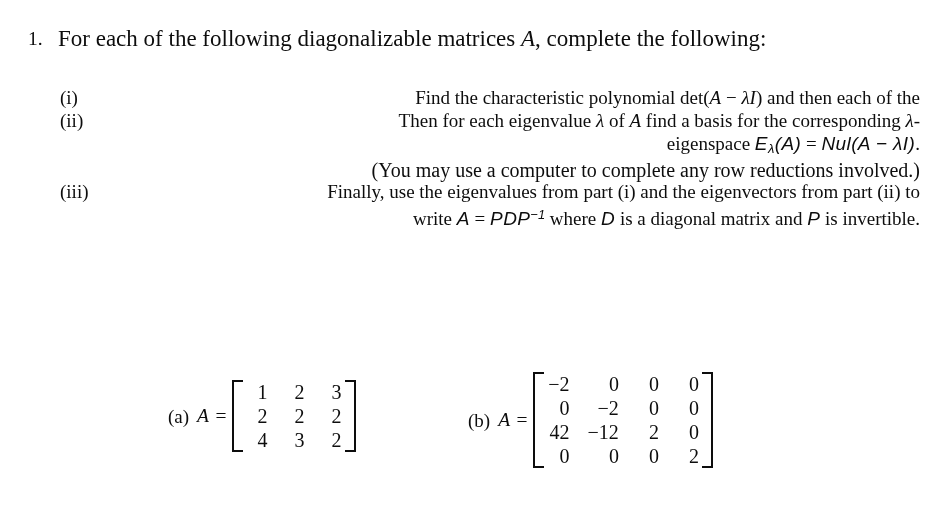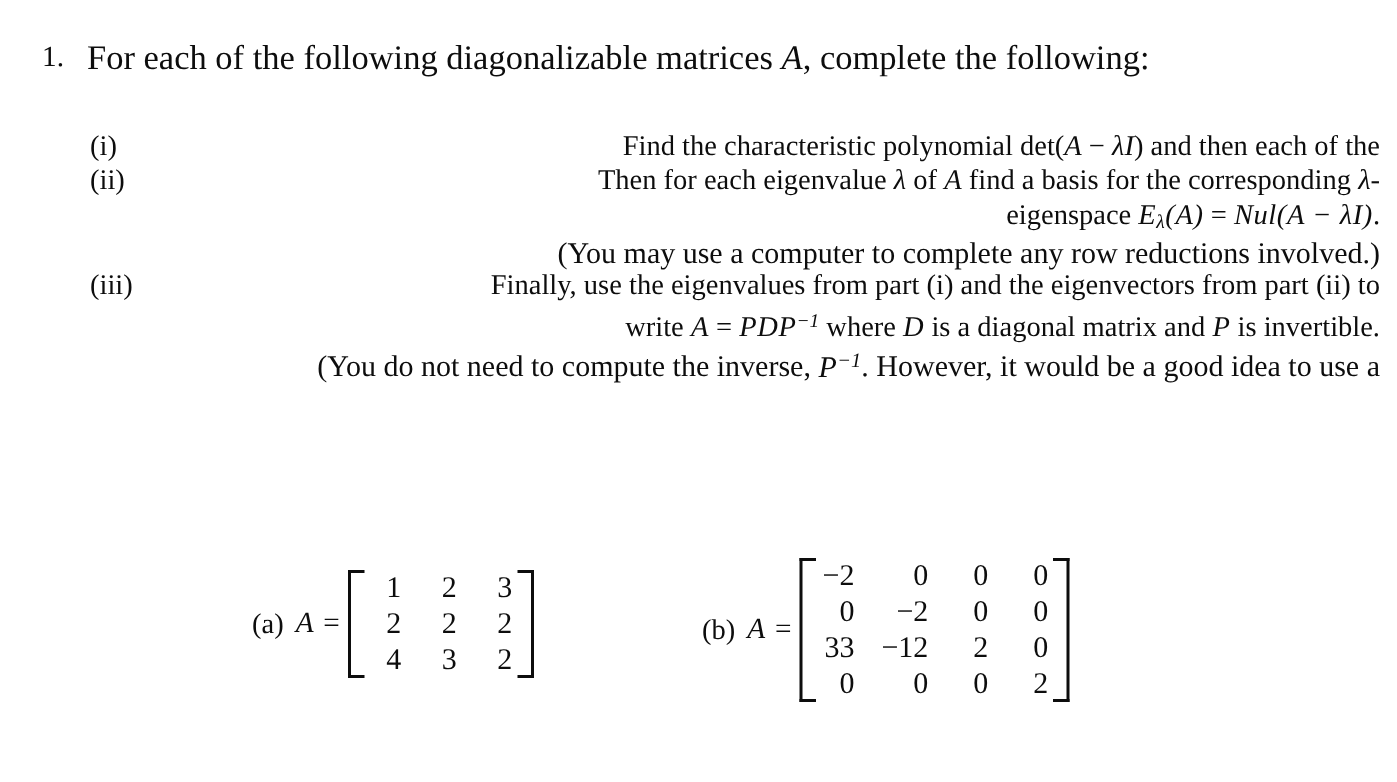--- a/index.html
+++ b/index.html
@@ -73,21 +73,21 @@
     font-size: 20px;
     line-height: 20px;
     white-space: nowrap;
   }
 
   
   .mi {
     font-style: italic;
   }
   .mathit {
-    font-family: Liberation Serif, serif;
+    font-family: Liberation Sans, sans-serif;
     font-style: italic;
     letter-spacing: 0.4px;
   }
   sup.exp {
     font-size: 0.68em;
     vertical-align: 0.48em;
     font-style: italic;
     letter-spacing: 0;
   }
   sub.sb {
@@ -182,21 +182,20 @@
         <div class="line">eigenspace <span class="mathit">E<sub class="sb">λ</sub>(A)</span> <span class="nb">=</span> <span class="mathit">Nul(A − λI)</span>.</div>
         <div class="note">(You may use a computer to complete any row reductions involved.)</div>
       </span>
     </div>
 
     <div class="subitem">
       <span class="sub-label">(iii)</span>
       <span class="sub-body">
         <div class="line">Finally, use the eigenvalues from part (i) and the eigenvectors from part (ii) to</div>
         <div class="line">write <span class="mathit">A</span> <span class="nb">=</span> <span class="mathit">PDP<sup class="exp">−1</sup></span> where <span class="mathit">D</span> is a diagonal matrix and <span class="mathit">P</span> is invertible.</div>
-        <div class="note">(You do not need to compute the inverse, <span class="mathit">P<sup class="exp">−1</sup></span>. However, it would be a good idea to use a</div>
       </span>
     </div>
 
   </div>
 
   <div class="matrix-row">
 
     <div class="matrix-block mb-a">
       <span class="mat-label">(a)</span>
       <span class="mat-eq">A <span class="eqsign">=</span></span>
@@ -238,21 +237,21 @@
               <td>0</td>
               <td>0</td>
             </tr>
             <tr>
               <td>0</td>
               <td>−2</td>
               <td>0</td>
               <td>0</td>
             </tr>
             <tr>
-              <td>33</td>
+              <td>42</td>
               <td>−12</td>
               <td>2</td>
               <td>0</td>
             </tr>
             <tr>
               <td>0</td>
               <td>0</td>
               <td>0</td>
               <td>2</td>
             </tr>

